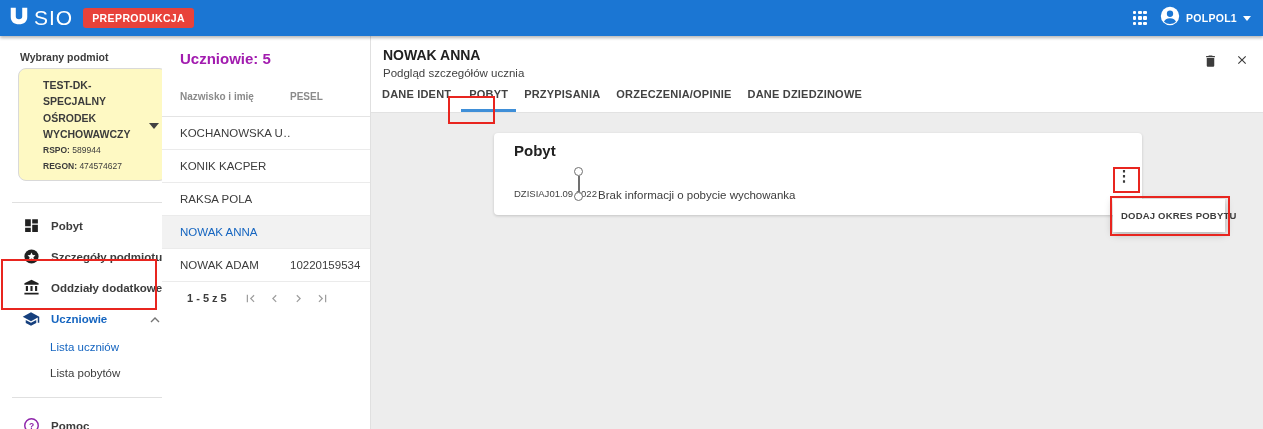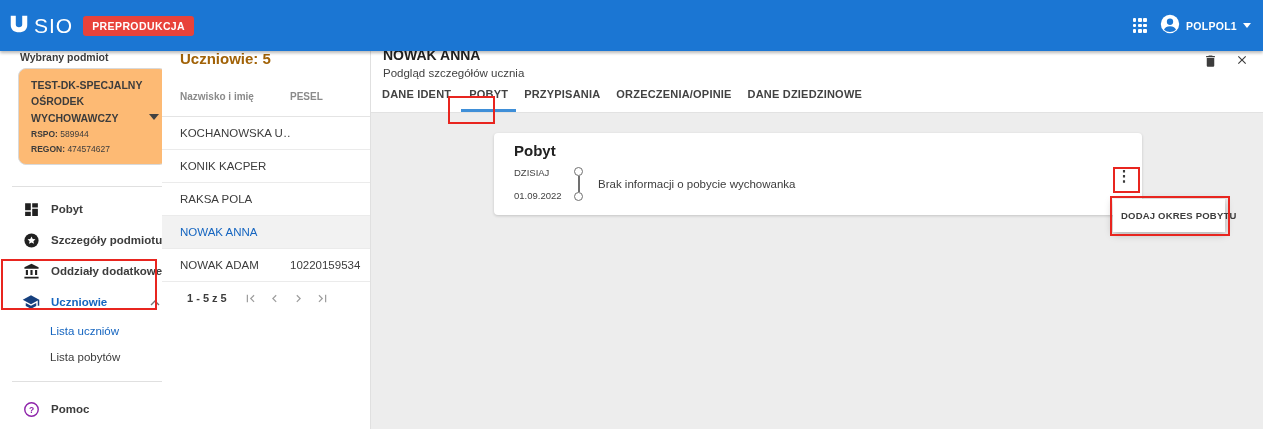--- a/index.html
+++ b/index.html
@@ -1,58 +1,58 @@
 <!DOCTYPE html>
 <html><head>
 <meta charset="utf-8">
 <style>
   * { margin:0; padding:0; box-sizing:border-box; }
   body { font-family:"Liberation Sans", sans-serif; background:#fff; }
   .page { position:relative; width:1263px; height:429px; overflow:hidden; background:#fff; }
 
   
-  .topbar { position:absolute; left:0; top:0; width:100%; height:51px; background:#1b76d3;
+  .topbar { position:absolute; left:0; top:0; width:100%; height:36px; background:#1b76d3;
             display:flex; align-items:center; padding:0 12px 0 8px; box-shadow:0 2px 3px rgba(0,0,0,.28); z-index:5; }
   .logo-wrap { display:flex; align-items:center; gap:4px; }
   .logo-text { color:#fff; font-size:21px; letter-spacing:1px; font-weight:400; }
   .env-badge { margin-left:10px; background:#e8423a; color:#fff; font-size:10.5px; font-weight:700;
                letter-spacing:.4px; padding:4px 9px; border-radius:3px; }
   .topbar-right { margin-left:auto; display:flex; align-items:center; gap:13px; }
   .apps-icon { display:grid; grid-template-columns:repeat(3,3.5px); grid-auto-rows:3.5px; gap:1.8px; cursor:pointer; }
   .apps-icon span { background:#fff; border-radius:1px; }
   .user-chip { display:flex; align-items:center; gap:6px; cursor:pointer; }
   .user-name { color:#fff; font-size:10.5px; font-weight:700; letter-spacing:.3px; }
   .caret-down-w { width:0; height:0; border-left:4px solid transparent; border-right:4px solid transparent; border-top:5px solid #fff; }
 
   
   .sidebar { position:absolute; left:12px; top:36px; bottom:0; width:162px; background:#fff; border-right:1px solid #e0e0e0; }
   .sb-label { margin:15px 8px 5px 8px; font-size:10.5px; font-weight:700; color:#3c3c3c; }
-  .entity-box { margin:0 6px; border:1px solid #d9d9d9; background:#fdba74; border-radius:8px;
-                padding:8px 20px 7px 12px; position:relative; cursor:pointer; }
+  .entity-box { margin:0 6px; border:1px solid #d9d9d9; background:#fef9c3; border-radius:8px;
+                padding:8px 20px 7px 24px; position:relative; cursor:pointer; }
   .entity-name { font-size:10.5px; font-weight:700; color:#3c3c3c; line-height:1.55; }
   .entity-meta { font-size:8.5px; color:#3c3c3c; line-height:1.6; margin-top:2px; }
   .entity-meta b { font-weight:700; }
   .caret-down-d { position:absolute; right:7px; top:50%; width:0; height:0; margin-top:-2px;
                   border-left:5px solid transparent; border-right:5px solid transparent; border-top:6px solid #424242; }
   .sb-divider { border-top:1px solid #e0e0e0; margin-top:21px; }
   .sb-divider2 { border-top:1px solid #e0e0e0; margin-top:11px; }
   .sb-nav { padding-top:7px; }
   .sb-item { height:31px; display:flex; align-items:center; gap:11px; padding-left:10px;
              font-size:11.5px; font-weight:700; color:#3c3c3c; cursor:pointer; }
   .sb-item .ic { width:18px; display:flex; justify-content:center; }
   .sb-item.active { color:#1565c0; }
   .sb-chevron { margin-left:auto; margin-right:13px; }
   .sb-subitem { height:26px; display:flex; align-items:center; padding-left:38px;
                 font-size:11.5px; font-weight:400; color:#3c3c3c; cursor:pointer; }
   .sb-subitem.active { color:#1565c0; }
   .sb-footer { padding-top:12px; }
 
   
   .list-panel { position:absolute; left:162px; top:36px; bottom:0; width:209px; background:#fff; border-right:1px solid #e0e0e0; }
-  .lp-title { padding:14px 0 0 18px; font-size:15px; font-weight:700; color:#a16207; }
+  .lp-title { padding:14px 0 0 18px; font-size:15px; font-weight:700; color:#a21caf; }
   .lp-head { display:flex; align-items:center; height:40px; margin-top:10px; border-bottom:1px solid #e4e4e4;
              font-size:10px; font-weight:700; color:#8a8a8a; }
   .lp-col-name { padding-left:18px; width:128px; }
   .lp-row { display:flex; align-items:center; height:33px; border-bottom:1px solid #ebebeb;
             font-size:11.5px; color:#3c3c3c; cursor:pointer; }
   .lp-row .cell-name { padding-left:18px; width:128px; white-space:nowrap; overflow:hidden; }
   .lp-row.selected { background:#f2f2f2; color:#1565c0; }
   .lp-pagination { display:flex; align-items:center; height:32px; padding-left:25px; gap:8px;
                    font-size:11px; font-weight:700; color:#3c3c3c; }
   .pg-icons { display:flex; align-items:center; gap:9px; margin-left:8px; }
@@ -69,22 +69,22 @@
   .tab { display:flex; align-items:center; padding:0 8px; font-size:11px; font-weight:700; color:#424242;
          letter-spacing:.2px; cursor:pointer; border-bottom:3px solid transparent; }
   .tab.active { border-bottom-color:#3f8fd8; }
   .dt-body { flex:1; background:#ededed; position:relative; }
 
   
   .card { position:absolute; left:123px; top:20px; width:648px; height:82px; background:#fff;
           border-radius:4px; box-shadow:0 1px 3px rgba(0,0,0,.18); }
   .card-title { padding:9px 0 0 20px; font-size:15px; font-weight:700; color:#212121; }
   .timeline { position:absolute; left:20px; top:34px; display:flex; }
-  .tl-labels { display:flex; flex-direction:column; justify-content:space-between; height:34px; width:52px;
-               font-size:9.5px; color:#424242; }
+  .tl-labels { display:flex; justify-content:space-between; height:34px; width:52px;
+               font-size:9.5px; color:#424242;margin-top:21px; }
   .tl-graphic { position:relative; width:10px; height:34px; margin-left:8px; }
   .tl-circle { position:absolute; left:0; width:9px; height:9px; border:1.5px solid #707070; border-radius:50%; background:#fff; }
   .tl-c1 { top:0; } .tl-c2 { bottom:0; }
   .tl-line { position:absolute; left:4px; top:9px; bottom:9px; width:1.5px; background:#707070; }
   .tl-msg { align-self:center; margin-left:14px; font-size:11.5px; color:#3c3c3c; }
   .kebab-btn { position:absolute; right:8px; top:30px; width:20px; height:25px; display:flex; align-items:center;
                justify-content:center; font-size:15px; font-weight:700; color:#3c3c3c; cursor:pointer; letter-spacing:0; }
 
   
   .menu-popup { position:absolute; left:1113px; top:199px; width:112px; height:33px; background:#fff;

